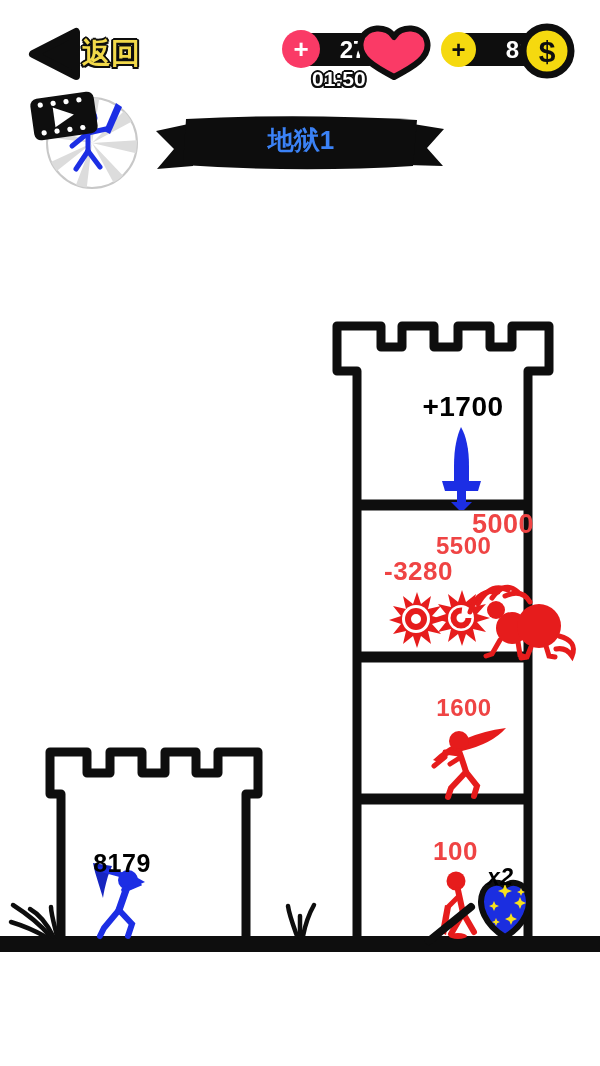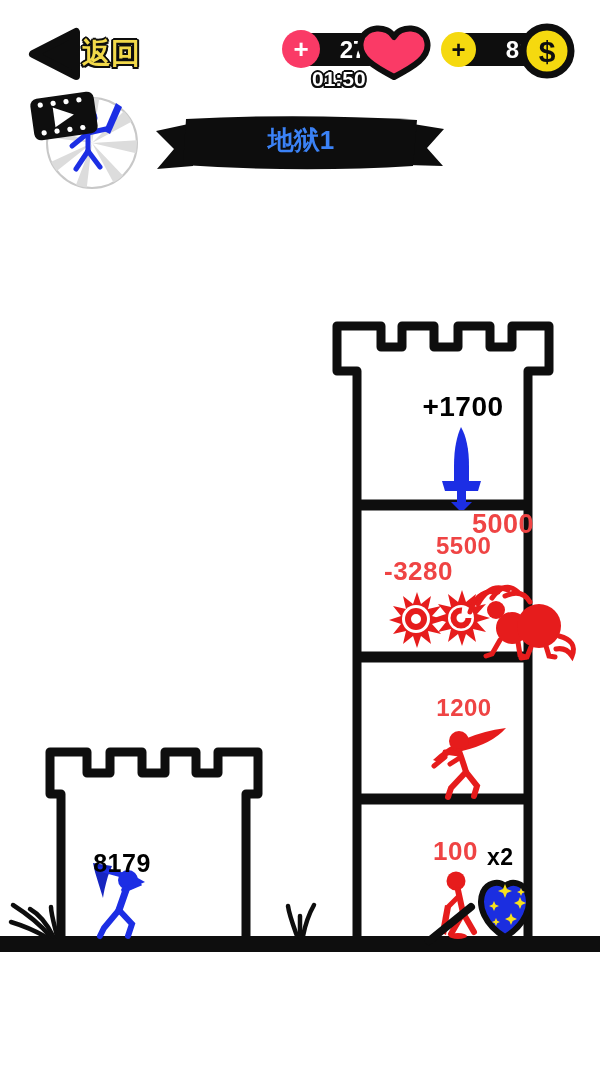--- a/index.html
+++ b/index.html
@@ -216,20 +216,20 @@
     <span class="abs" style="left:0;right:0;top:12px;text-align:center;color:#3b82f6;font-size:26px;font-weight:700;">地狱1</span>
   </div>
 
 
   <div class="num t-blue" style="left:402px;top:391px;width:122px;text-align:center;font-size:28px;">+1700</div>
 
   <div class="num t-red" style="left:448px;top:509px;width:86px;text-align:right;font-size:27px;">5000</div>
   <div class="num t-red" style="left:384px;top:556px;font-size:26px;">-3280</div>
   <div class="num t-red" style="left:436px;top:532px;font-size:24px;">5500</div>
 
-  <div class="num t-red" style="left:425px;top:694px;width:78px;text-align:center;font-size:24px;">1200</div>
+  <div class="num t-red" style="left:425px;top:694px;width:78px;text-align:center;font-size:24px;">1600</div>
 
   <div class="num t-red" style="left:433px;top:836px;font-size:26px;">100</div>
-  <div class="num t-blue" style="left:487px;top:844px;font-size:23px;">x2</div>
+  <div class="num t-blue" style="left:487px;top:864px;font-size:23px;font-style:italic;">x2</div>
 
   <div class="num t-blue" style="left:87px;top:837px;width:70px;text-align:center;font-size:25px;margin-top:12px;">8179</div>
 
 </div>
 
 </body></html>

